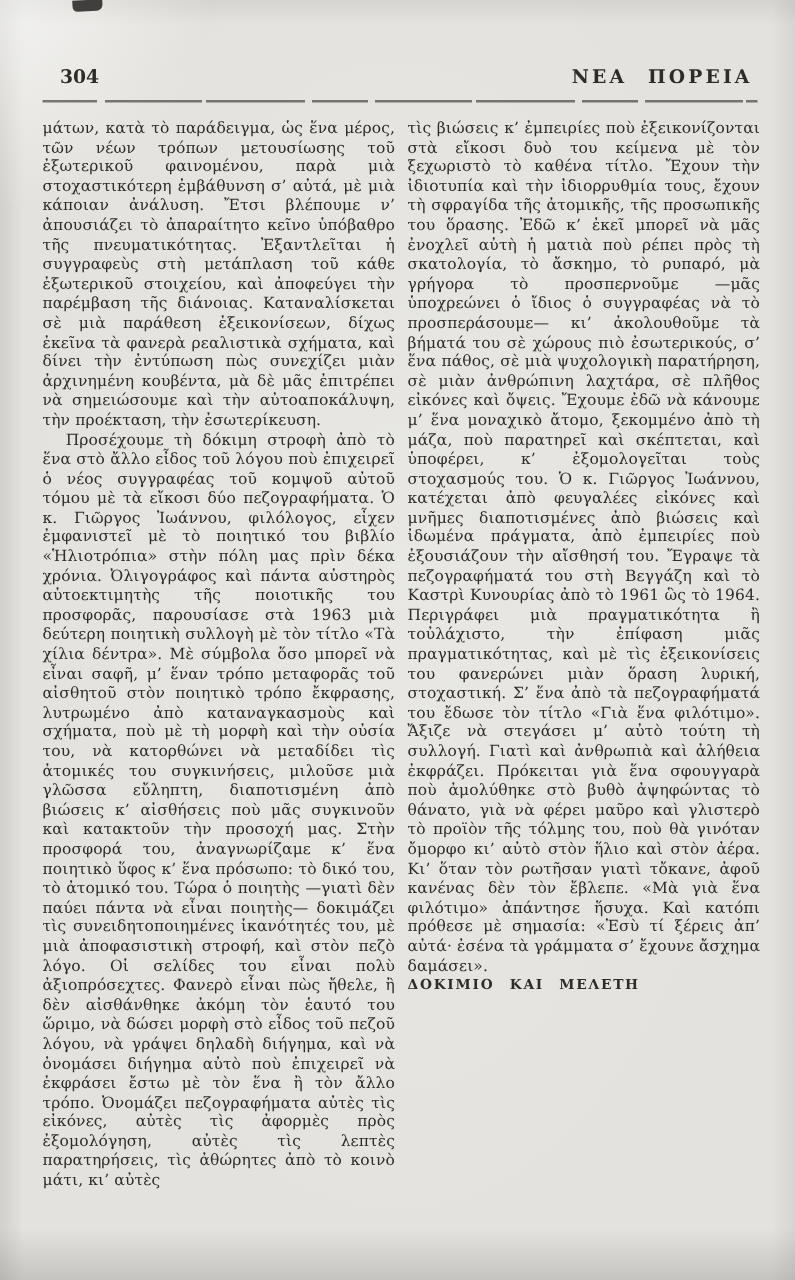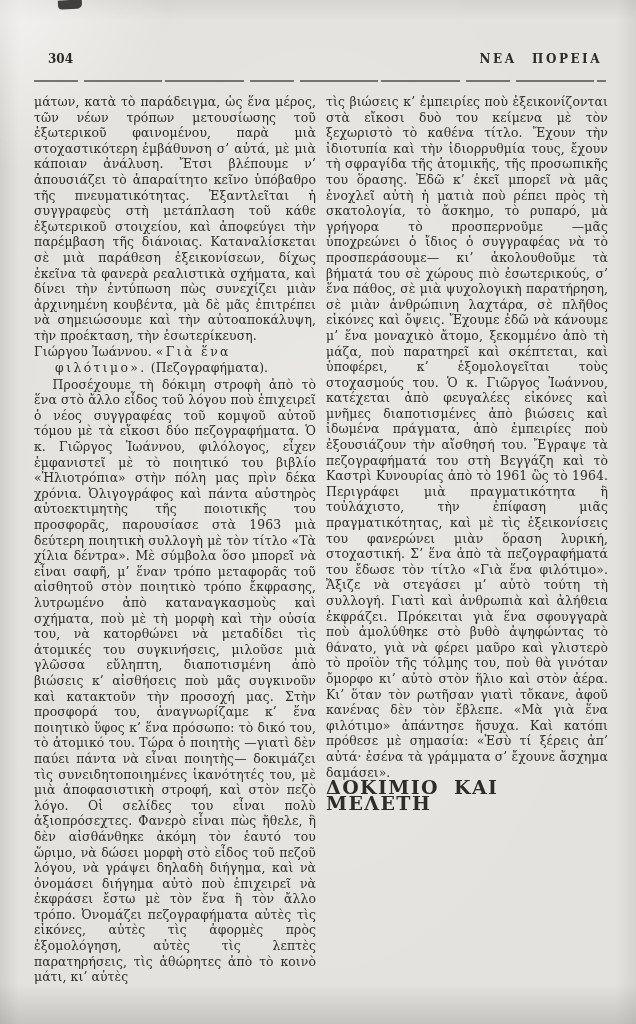--- a/index.html
+++ b/index.html
@@ -21,21 +21,21 @@
       linear-gradient(to bottom, rgba(90,88,82,0.10), rgba(0,0,0,0) 2%, rgba(0,0,0,0) 96%, rgba(90,88,82,0.22));
   }
   .ink-blot {
     position: absolute; top: 0; left: 58px; width: 24px; height: 9px;
     background: #232220; border-radius: 0 0 5px 4px;
     transform: rotate(-3deg); opacity: 0.85;
   }
   .header {
     position: absolute; top: 52px; left: 48px; right: 34px;
     display: flex; justify-content: space-between; align-items: center;
-    font-weight: bold; font-size: 12px;
+    font-weight: bold; font-size: 15px;
   }
   .journal-title { letter-spacing: 2.5px; word-spacing: 9px; }
   .rule {
     position: absolute; top: 80px; left: 34px; width: 572px; height: 2px;
     background: repeating-linear-gradient(90deg,
       #56544e 0 44px, rgba(0,0,0,0) 44px 50px,
       #56544e 50px 128px, rgba(0,0,0,0) 128px 131px,
       #56544e 131px 210px, rgba(0,0,0,0) 210px 216px);
     opacity: 0.78;
   }
@@ -56,21 +56,21 @@
     margin: 15px 0 11px;
     padding-left: 1.7em; text-indent: -1.7em;
     line-height: 16.6px;
     text-align: left;
   }
   .spaced-title-1 { letter-spacing: 2.4px; }
   .spaced-title-2 { letter-spacing: 3.4px; }
   .section-heading {
     margin: 19px 0 17px;
     font-weight: bold;
-    font-size: 19px;
+    font-size: 11px;
     letter-spacing: 1.4px;
     word-spacing: 7px;
     text-align: left;
   }
 </style>
 </head>
 <body>
 
 <div class="page">
   <div class="vignette"></div>
@@ -79,25 +79,20 @@
   <div class="header">
     <span class="page-num">304</span>
     <span class="journal-title">ΝΕΑ ΠΟΡΕΙΑ</span>
   </div>
   <div class="rule"></div>
 
   <div class="columns">
 
     <div class="col">
       <p>μάτων, κατὰ τὸ παράδειγμα, ὡς ἕνα μέρος, τῶν νέων τρόπων μετουσίωσης τοῦ ἐξωτερικοῦ φαινομένου, παρὰ μιὰ στοχαστικότερη ἐμβάθυνση σ’ αὐτά, μὲ μιὰ κάποιαν ἀνάλυση. Ἔτσι βλέπουμε ν’ ἀπουσιάζει τὸ ἀπαραίτητο κεῖνο ὑπόβαθρο τῆς πνευματικότητας. Ἐξαντλεῖται ἡ συγγραφεὺς στὴ μετάπλαση τοῦ κάθε ἐξωτερικοῦ στοιχείου, καὶ ἀποφεύγει τὴν παρέμβαση τῆς διάνοιας. Καταναλίσκεται σὲ μιὰ παράθεση ἐξεικονίσεων, δίχως ἐκεῖνα τὰ φανερὰ ρεαλιστικὰ σχήματα, καὶ δίνει τὴν ἐντύπωση πὼς συνεχίζει μιὰν ἀρχινημένη κουβέντα, μὰ δὲ μᾶς ἐπιτρέπει νὰ σημειώσουμε καὶ τὴν αὐτοαποκάλυψη, τὴν προέκταση, τὴν ἐσωτερίκευση.</p>
-      <p class="entry-heading">
-        <span>Γιώργου Ἰωάννου.</span>
-        <span class="spaced-title-1">«Γιὰ ἕνα φιλότιμο».</span>
-        <span>(Πεζογραφήματα).</span>
-      </p>
       <p class="para-indent">Προσέχουμε τὴ δόκιμη στροφὴ ἀπὸ τὸ ἕνα στὸ ἄλλο εἶδος τοῦ λόγου ποὺ ἐπιχειρεῖ ὁ νέος συγγραφέας τοῦ κομψοῦ αὐτοῦ τόμου μὲ τὰ εἴκοσι δύο πεζογραφήματα. Ὁ κ. Γιῶργος Ἰωάννου, φιλόλογος, εἶχεν ἐμφανιστεῖ μὲ τὸ ποιητικό του βιβλίο «Ἡλιοτρόπια» στὴν πόλη μας πρὶν δέκα χρόνια. Ὀλιγογράφος καὶ πάντα αὐστηρὸς αὐτοεκτιμητὴς τῆς ποιοτικῆς του προσφορᾶς, παρουσίασε στὰ 1963 μιὰ δεύτερη ποιητικὴ συλλογὴ μὲ τὸν τίτλο «Τὰ χίλια δέντρα». Μὲ σύμβολα ὅσο μπορεῖ νὰ εἶναι σαφῆ, μ’ ἕναν τρόπο μεταφορᾶς τοῦ αἰσθητοῦ στὸν ποιητικὸ τρόπο ἔκφρασης, λυτρωμένο ἀπὸ καταναγκασμοὺς καὶ σχήματα, ποὺ μὲ τὴ μορφὴ καὶ τὴν οὐσία του, νὰ κατορθώνει νὰ μεταδίδει τὶς ἀτομικές του συγκινήσεις, μιλοῦσε μιὰ γλῶσσα εὔληπτη, διαποτισμένη ἀπὸ βιώσεις κ’ αἰσθήσεις ποὺ μᾶς συγκινοῦν καὶ κατακτοῦν τὴν προσοχή μας. Στὴν προσφορά του, ἀναγνωρίζαμε κ’ ἕνα ποιητικὸ ὕφος κ’ ἕνα πρόσωπο: τὸ δικό του, τὸ ἀτομικό του. Τώρα ὁ ποιητὴς —γιατὶ δὲν παύει πάντα νὰ εἶναι ποιητὴς— δοκιμάζει τὶς συνειδητοποιημένες ἱκανότητές του, μὲ μιὰ ἀποφασιστικὴ στροφή, καὶ στὸν πεζὸ λόγο. Οἱ σελίδες του εἶναι πολὺ ἀξιοπρόσεχτες. Φανερὸ εἶναι πὼς ἤθελε, ἢ δὲν αἰσθάνθηκε ἀκόμη τὸν ἑαυτό του ὥριμο, νὰ δώσει μορφὴ στὸ εἶδος τοῦ πεζοῦ λόγου, νὰ γράψει δηλαδὴ διήγημα, καὶ νὰ ὀνομάσει διήγημα αὐτὸ ποὺ ἐπιχειρεῖ νὰ ἐκφράσει ἔστω μὲ τὸν ἕνα ἢ τὸν ἄλλο τρόπο. Ὀνομάζει πεζογραφήματα αὐτὲς τὶς εἰκόνες, αὐτὲς τὶς ἀφορμὲς πρὸς ἐξομολόγηση, αὐτὲς τὶς λεπτὲς παρατηρήσεις, τὶς ἀθώρητες ἀπὸ τὸ κοινὸ μάτι, κι’ αὐτὲς</p>
     </div>
 
     <div class="col">
       <p>τὶς βιώσεις κ’ ἐμπειρίες ποὺ ἐξεικονίζονται στὰ εἴκοσι δυὸ του κείμενα μὲ τὸν ξεχωριστὸ τὸ καθένα τίτλο. Ἔχουν τὴν ἰδιοτυπία καὶ τὴν ἰδιορρυθμία τους, ἔχουν τὴ σφραγίδα τῆς ἀτομικῆς, τῆς προσωπικῆς του ὅρασης. Ἐδῶ κ’ ἐκεῖ μπορεῖ νὰ μᾶς ἐνοχλεῖ αὐτὴ ἡ ματιὰ ποὺ ρέπει πρὸς τὴ σκατολογία, τὸ ἄσκημο, τὸ ρυπαρό, μὰ γρήγορα τὸ προσπερνοῦμε —μᾶς ὑποχρεώνει ὁ ἴδιος ὁ συγγραφέας νὰ τὸ προσπεράσουμε— κι’ ἀκολουθοῦμε τὰ βήματά του σὲ χώρους πιὸ ἐσωτερικούς, σ’ ἕνα πάθος, σὲ μιὰ ψυχολογικὴ παρατήρηση, σὲ μιὰν ἀνθρώπινη λαχτάρα, σὲ πλῆθος εἰκόνες καὶ ὄψεις. Ἔχουμε ἐδῶ νὰ κάνουμε μ’ ἕνα μοναχικὸ ἄτομο, ξεκομμένο ἀπὸ τὴ μάζα, ποὺ παρατηρεῖ καὶ σκέπτεται, καὶ ὑποφέρει, κ’ ἐξομολογεῖται τοὺς στοχασμούς του. Ὁ κ. Γιῶργος Ἰωάννου, κατέχεται ἀπὸ φευγαλέες εἰκόνες καὶ μνῆμες διαποτισμένες ἀπὸ βιώσεις καὶ ἰδωμένα πράγματα, ἀπὸ ἐμπειρίες ποὺ ἐξουσιάζουν τὴν αἴσθησή του. Ἔγραψε τὰ πεζογραφήματά του στὴ Βεγγάζη καὶ τὸ Καστρὶ Κυνουρίας ἀπὸ τὸ 1961 ὣς τὸ 1964. Περιγράφει μιὰ πραγματικότητα ἢ τοὐλάχιστο, τὴν ἐπίφαση μιᾶς πραγματικότητας, καὶ μὲ τὶς ἐξεικονίσεις του φανερώνει μιὰν ὅραση λυρική, στοχαστική. Σ’ ἕνα ἀπὸ τὰ πεζογραφήματά του ἔδωσε τὸν τίτλο «Γιὰ ἕνα φιλότιμο». Ἄξιζε νὰ στεγάσει μ’ αὐτὸ τούτη τὴ συλλογή. Γιατὶ καὶ ἀνθρωπιὰ καὶ ἀλήθεια ἐκφράζει. Πρόκειται γιὰ ἕνα σφουγγαρὰ ποὺ ἀμολύθηκε στὸ βυθὸ ἀψηφώντας τὸ θάνατο, γιὰ νὰ φέρει μαῦρο καὶ γλιστερὸ τὸ προϊὸν τῆς τόλμης του, ποὺ θὰ γινόταν ὄμορφο κι’ αὐτὸ στὸν ἥλιο καὶ στὸν ἀέρα. Κι’ ὅταν τὸν ρωτῆσαν γιατὶ τὄκανε, ἀφοῦ κανένας δὲν τὸν ἔβλεπε. «Μὰ γιὰ ἕνα φιλότιμο» ἀπάντησε ἥσυχα. Καὶ κατόπι πρόθεσε μὲ σημασία: «Ἐσὺ τί ξέρεις ἀπ’ αὐτά· ἐσένα τὰ γράμματα σ’ ἔχουνε ἄσχημα δαμάσει».</p>
       <p class="section-heading">ΔΟΚΙΜΙΟ ΚΑΙ ΜΕΛΕΤΗ</p>
     </div>
 
   </div>
 </div>

